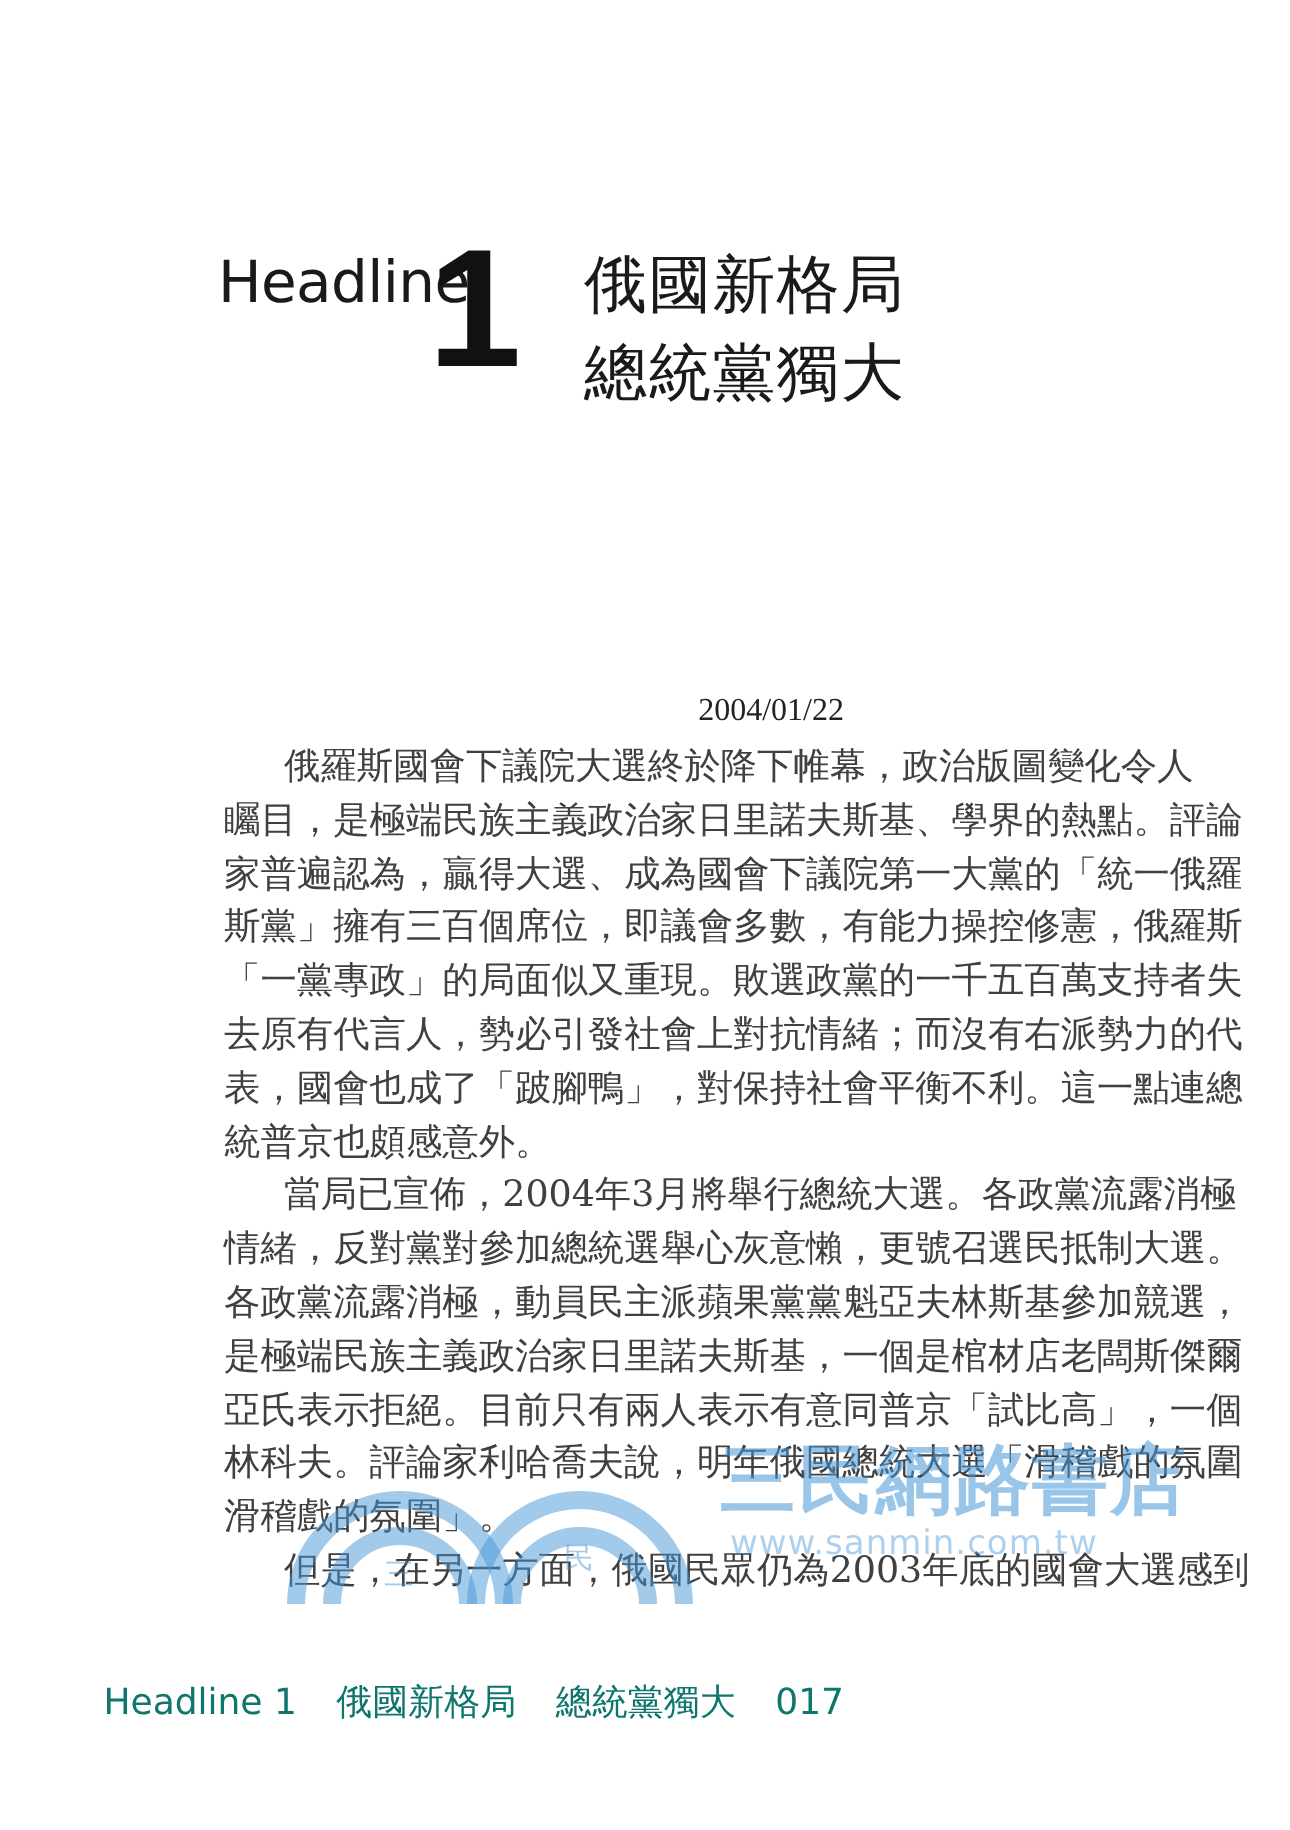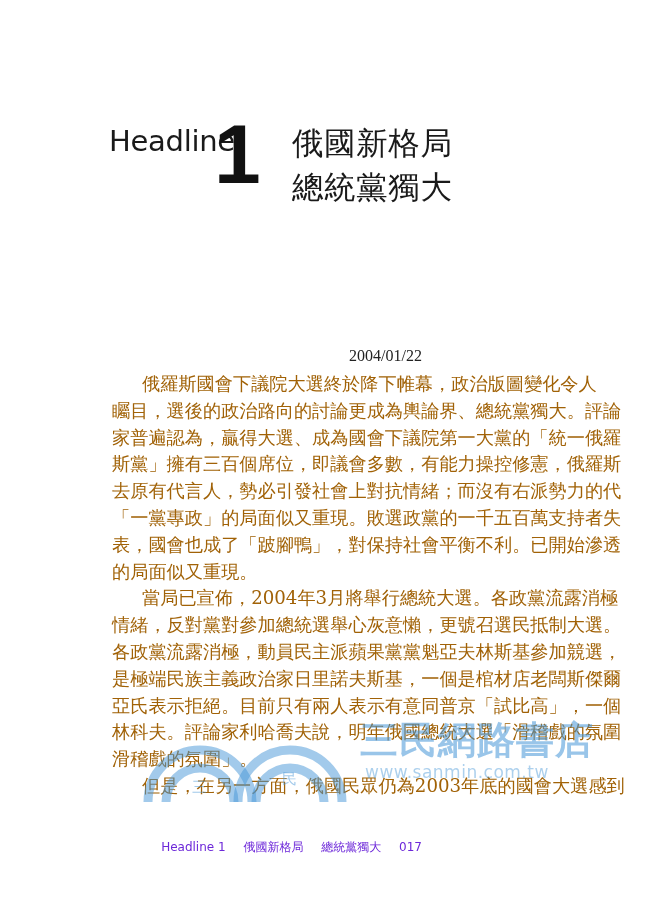--- a/index.html
+++ b/index.html
@@ -30,21 +30,21 @@
     
     .date {
       position: absolute; right: 88px; top: 347px;
       font-family: "Liberation Serif", "DejaVu Serif", serif;
       font-size: 16px; color: #222;
     }
 
     
     .body-text {
       position: absolute; left: 112px; top: 371px; width: 446px;
-      font-size: 18.2px; line-height: 26.8px; color: #a16207;
+      font-size: 18.2px; line-height: 26.8px; color: #404040;
     }
     .line { white-space: nowrap; height: 26.8px; overflow: visible; }
     .indent { padding-left: 30px; }
 
     
     .watermark { position: absolute; left: 140px; top: 712px; width: 420px; height: 90px; pointer-events: none; }
     .wm-logo { position: absolute; left: 0; top: 0; }
     .wm-name {
       position: absolute; left: 220px; top: 8px;
       font-family: "DejaVu Serif", "Liberation Serif", serif;
@@ -54,48 +54,48 @@
       position: absolute; left: 225px; top: 50px;
       font-family: "DejaVu Sans", "Liberation Sans", sans-serif;
       font-size: 17px; color: rgba(70,150,215,0.45); letter-spacing: 0.5px; white-space: nowrap; text-align: right;
     }
     .wm-char { position: absolute; font-size: 15px; color: rgba(70,150,215,0.5); font-family: "DejaVu Sans", sans-serif; }
 
     
     .footer {
       position: absolute; right: 88px; top: 839px;
       font-family: "DejaVu Sans", "Liberation Sans", sans-serif;
-      font-size: 12px; color: #6d28d9; white-space: nowrap;
+      font-size: 18px; color: #0f766e; white-space: nowrap;
     }
     .footer span { margin-left: 14px; }
     .footer span:first-child { margin-left: 0; }
   </style>
 </head>
 <body>
 
 <div class="page">
 
   <div class="head-label">Headline</div>
   <div class="head-num">1</div>
   <div class="head-title">
     <div>俄國新格局</div>
     <div>總統黨獨大</div>
   </div>
 
   <div class="date">2004/01/22</div>
 
   <div class="body-text">
     <div class="line indent">俄羅斯國會下議院大選終於降下帷幕，政治版圖變化令人</div>
-    <div class="line">矚目，選後的政治路向的討論更成為輿論界、總統黨獨大。評論</div>
+    <div class="line">矚目，是極端民族主義政治家日里諾夫斯基、學界的熱點。評論</div>
     <div class="line">家普遍認為，贏得大選、成為國會下議院第一大黨的「統一俄羅</div>
     <div class="line">斯黨」擁有三百個席位，即議會多數，有能力操控修憲，俄羅斯</div>
+    <div class="line">「一黨專政」的局面似又重現。敗選政黨的一千五百萬支持者失</div>
     <div class="line">去原有代言人，勢必引發社會上對抗情緒；而沒有右派勢力的代</div>
-    <div class="line">「一黨專政」的局面似又重現。敗選政黨的一千五百萬支持者失</div>
-    <div class="line">表，國會也成了「跛腳鴨」，對保持社會平衡不利。已開始滲透</div>
-    <div class="line">的局面似又重現。</div>
+    <div class="line">表，國會也成了「跛腳鴨」，對保持社會平衡不利。這一點連總</div>
+    <div class="line">統普京也頗感意外。</div>
     <div class="line indent">當局已宣佈，2004年3月將舉行總統大選。各政黨流露消極</div>
     <div class="line">情緒，反對黨對參加總統選舉心灰意懶，更號召選民抵制大選。</div>
     <div class="line">各政黨流露消極，動員民主派蘋果黨黨魁亞夫林斯基參加競選，</div>
     <div class="line">是極端民族主義政治家日里諾夫斯基，一個是棺材店老闆斯傑爾</div>
     <div class="line">亞氏表示拒絕。目前只有兩人表示有意同普京「試比高」，一個</div>
     <div class="line">林科夫。評論家利哈喬夫說，明年俄國總統大選「滑稽戲的氛圍</div>
     <div class="line">滑稽戲的氛圍」。</div>
     <div class="line indent">但是，在另一方面，俄國民眾仍為2003年底的國會大選感到</div>
   </div>
 

